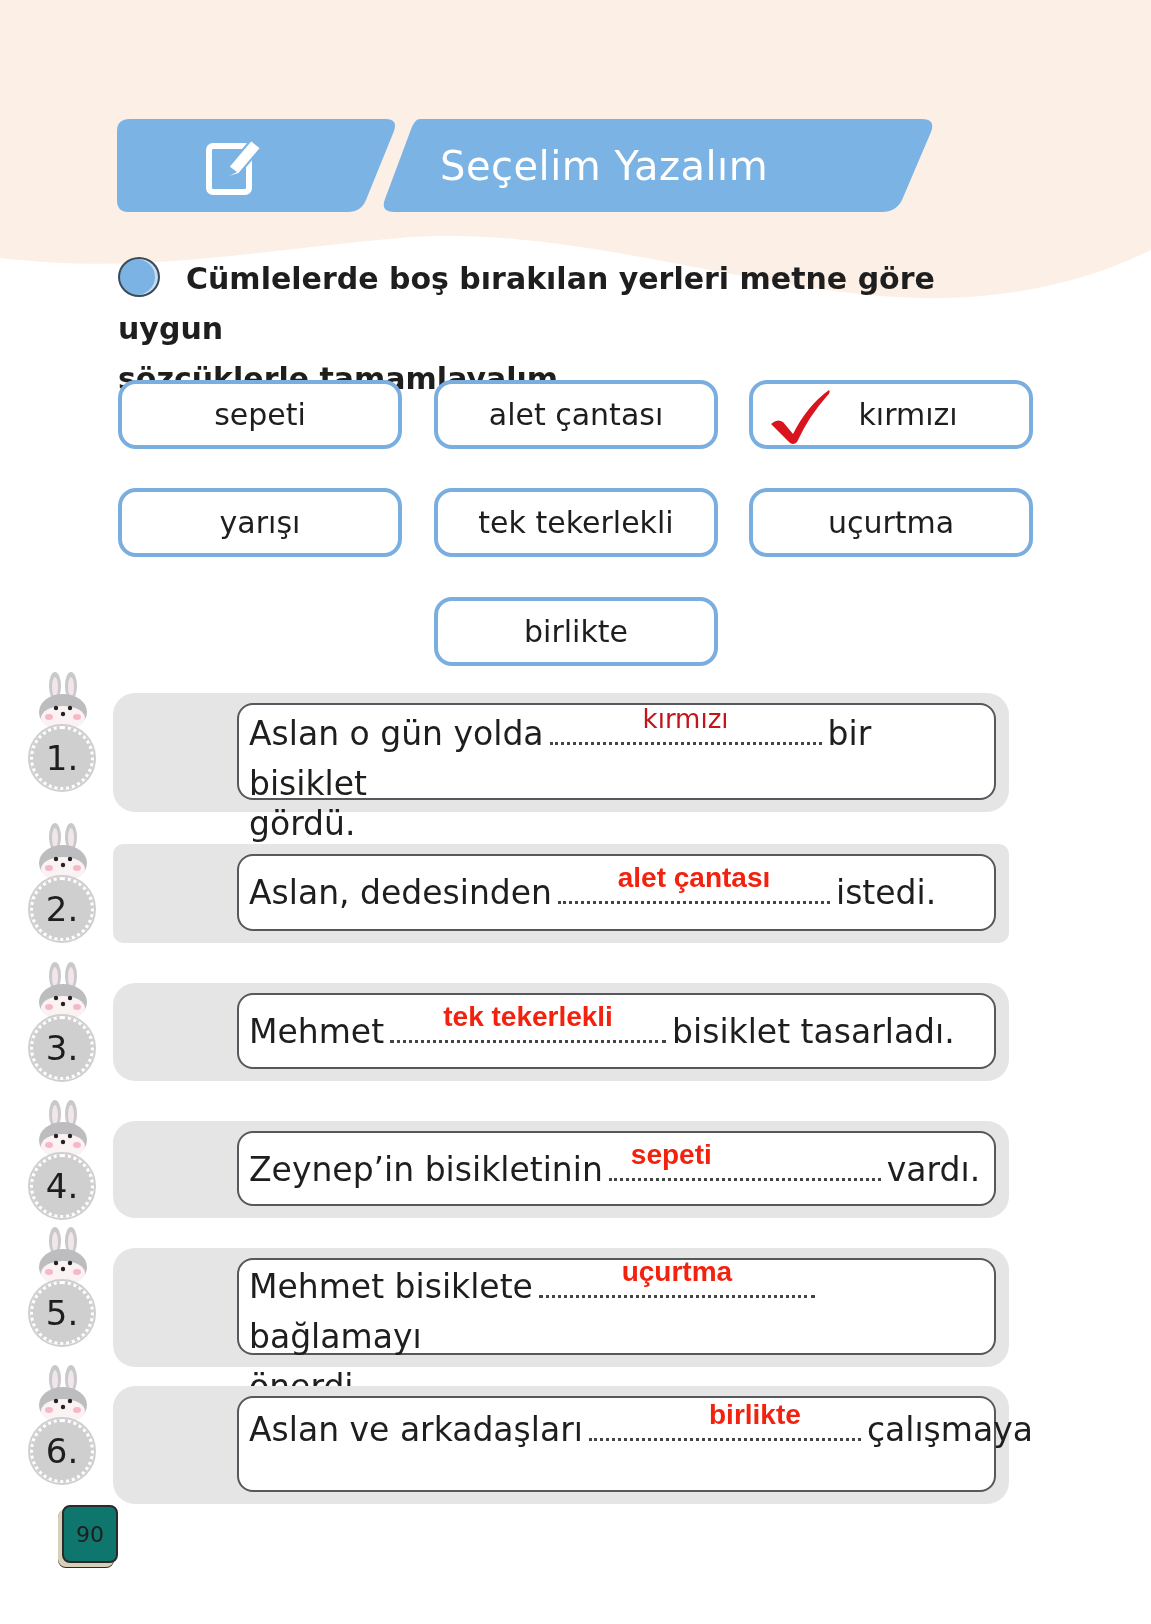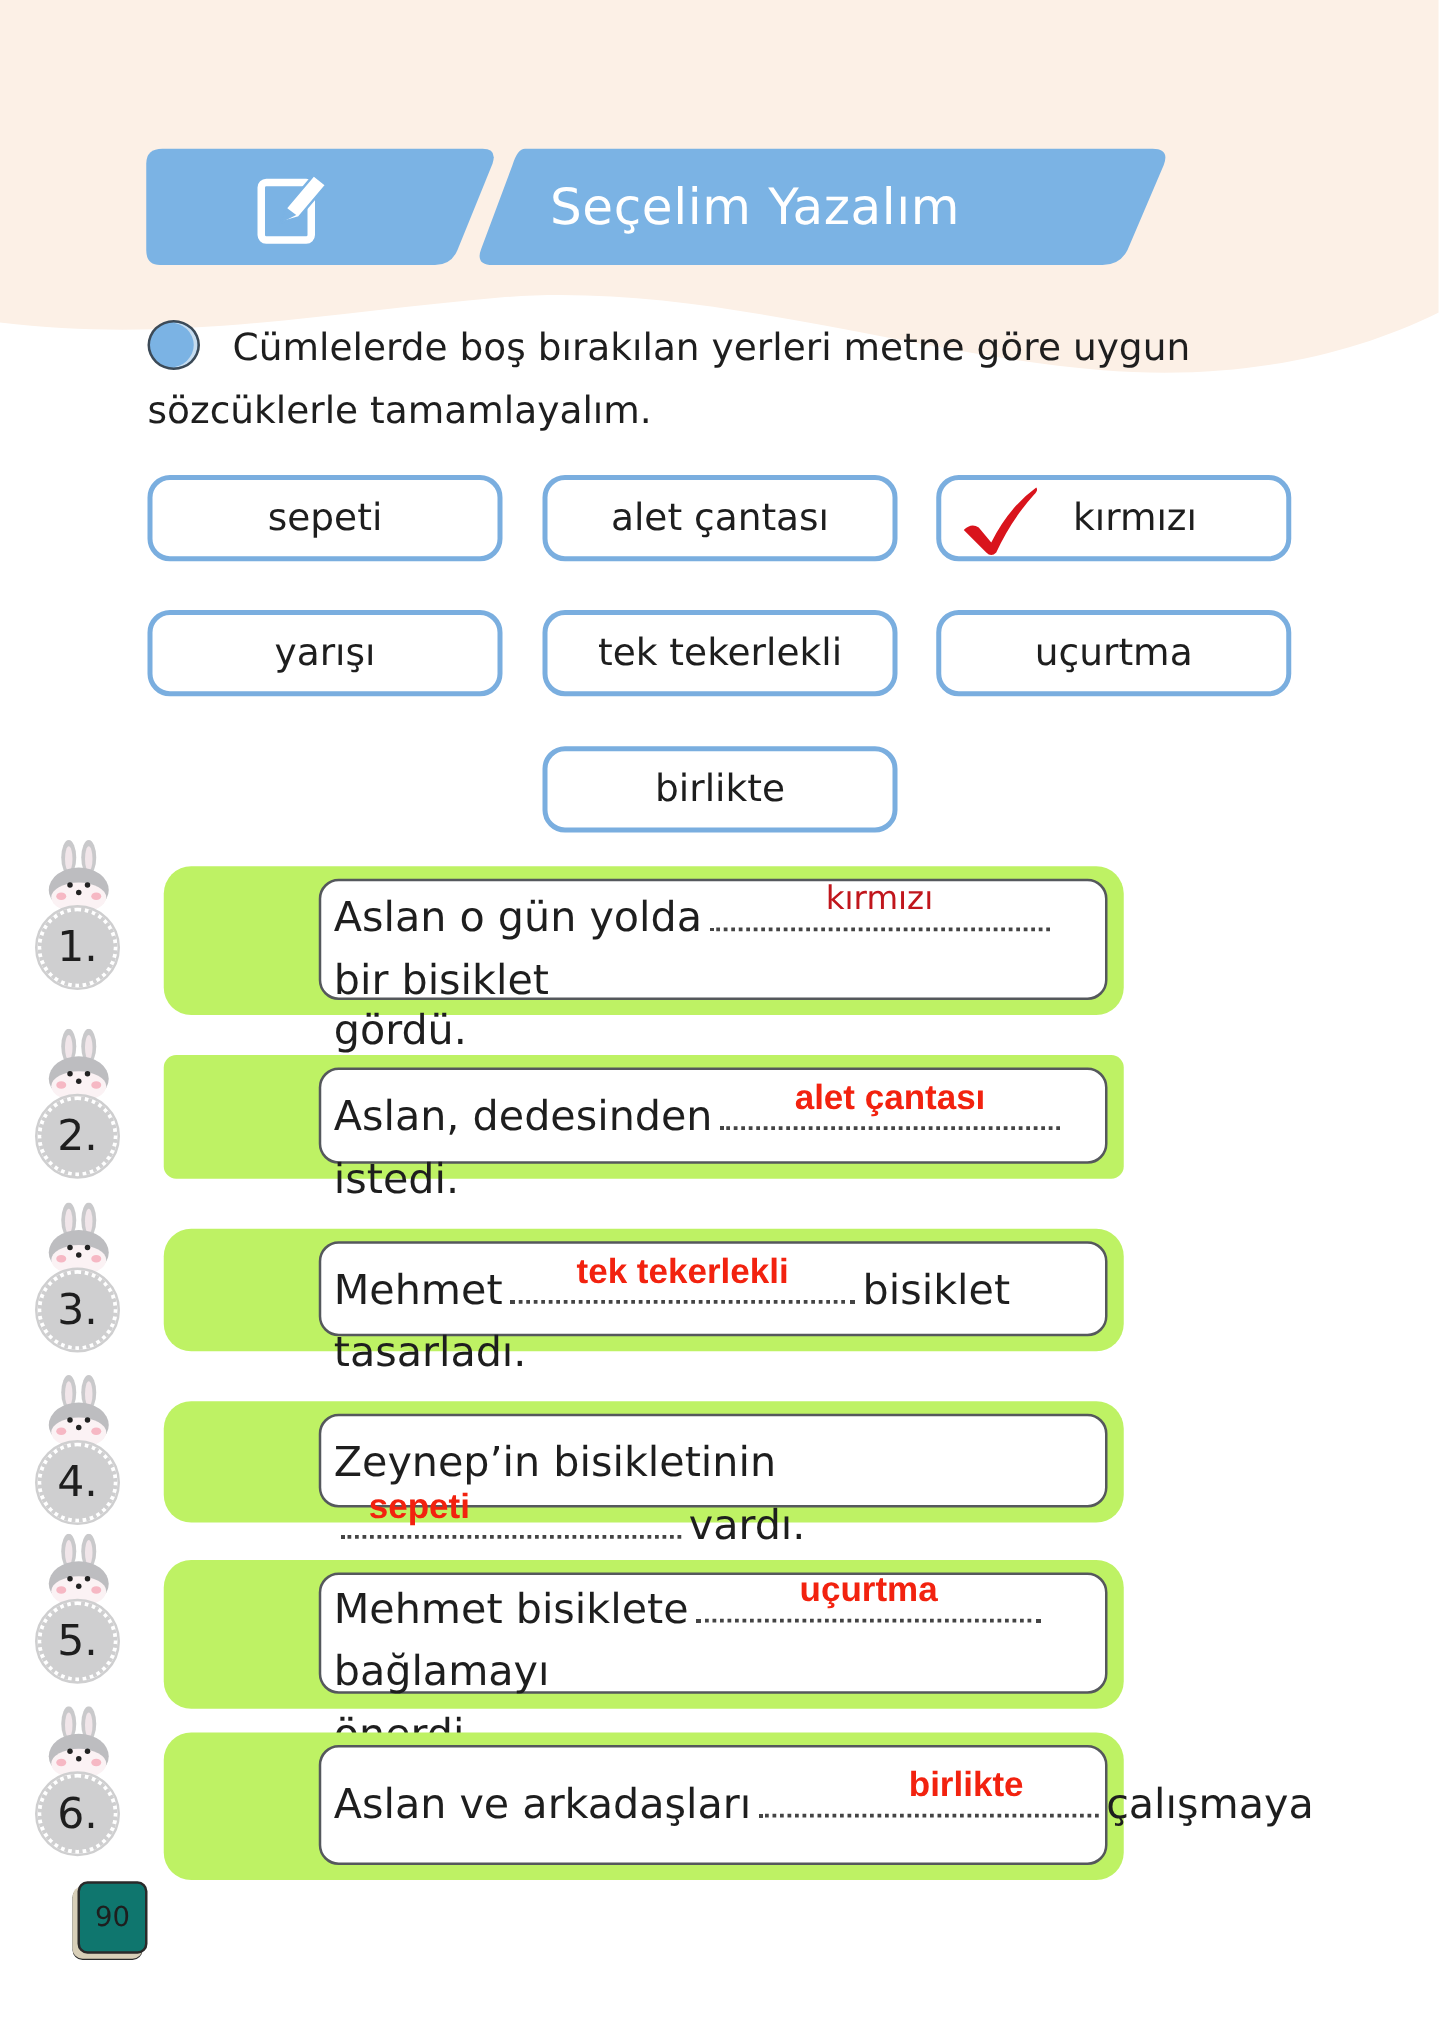--- a/index.html
+++ b/index.html
@@ -10,31 +10,31 @@
 
   .header { position: absolute; left: 0; top: 0; width: 1141px; height: 230px; z-index: 1; }
   .tab-shape { position: absolute; left: 0; top: 0; width: 1151px; height: 230px; }
   .icon-tab { position: absolute; left: 205px; top: 134px; width: 60px; height: 64px; }
   .title-text {
     position: absolute; left: 440px; top: 136px; height: 60px; line-height: 60px;
     font-family: "DejaVu Sans", sans-serif; font-size: 40px; color: #ffffff; letter-spacing: 0.5px;
   }
 
   .instruction { position: absolute; left: 118px; top: 254px; width: 900px; z-index: 2;
-    font-size: 30px; line-height: 50px; color: #1e1e1e; font-weight: 400; }
+    font-size: 30px; line-height: 50px; color: #1e1e1e; font-weight: 700; }
   .bullet { display: inline-block; width: 42px; height: 40px; border-radius: 50%;
     background: #7bb3e4; border: 2px solid #3c4a57; box-shadow: inset -3px 0 0 #c6dcef;
     vertical-align: -8px; margin-right: 26px; }
 
   .word-box { position: absolute; width: 284px; height: 69px; border: 4px solid #7aaedf;
     border-radius: 18px; background: #ffffff; display: flex; align-items: center; justify-content: center;
     font-size: 30px; color: #1e1e1e; z-index: 2; }
   .checkmark { position: absolute; left: 14px; top: 4px; width: 66px; height: 58px; }
 
-  .row { position: absolute; left: 131px; width: 768px; background: #bef264; border-radius: 22px; z-index: 2; }
+  .row { position: absolute; left: 113px; width: 896px; background: #e5e5e5; border-radius: 22px; z-index: 2; }
   .row-box { position: absolute; left: 124px; right: 13px; top: 10px; bottom: 12px;
     border: 2.5px solid #55585c; border-radius: 16px; background: #ffffff;
     padding: 4px 10px 0 10px; font-size: 33px; line-height: 50px; color: #1e1e1e; }
   .blank { position: relative; display: inline-block; border-bottom: 3px dotted #444; height: 30px; vertical-align: baseline; margin: 0 6px; }
   .answer { position: absolute; left: 0; right: 0; bottom: 8px; text-align: center; white-space: nowrap;
     font-family: "Liberation Sans", sans-serif; font-weight: bold; font-size: 28px; color: #f2220f; line-height: 30px; }
   .answer.thin { font-weight: normal; color: #c0161c; font-family: "DejaVu Sans", sans-serif; font-size: 26px; }
 
   .badge { position: absolute; left: 28px; width: 70px; z-index: 3; }
   .bunny { position: absolute; left: 8px; top: 0; width: 54px; height: 60px; }
@@ -203,21 +203,21 @@
     <circle cx="20" cy="36" r="2.2" fill="#222"></circle>
       <circle cx="34" cy="36" r="2.2" fill="#222"></circle>
       <circle cx="27" cy="42" r="2.2" fill="#222"></circle>
     <ellipse cx="13" cy="45" rx="4" ry="3" fill="#f6b8c4"></ellipse>
       <ellipse cx="41" cy="45" rx="4" ry="3" fill="#f6b8c4"></ellipse>
   </svg>
   <div class="num-circle" style="top:54px;">5.</div>
 </div>
 
 <div class="row" style="top:1386px; height:118px;">
-  <div class="row-box" style="padding-top:20px;">
+  <div class="row-box" style="padding-top:7px;">
     <div style="white-space:nowrap;"><span>Aslan ve arkadaşları</span><span class="blank" style="width:272px;"><span class="answer" style="left:60px;">birlikte</span></span><span>çalışmaya</span></div>
   </div>
 </div>
 <div class="badge" style="top:1365px;">
   <svg class="bunny" viewBox="0 0 54 60">
     <ellipse cx="19" cy="14" rx="6" ry="14" fill="#c9c9cb"></ellipse>
       <ellipse cx="19" cy="15" rx="3" ry="10" fill="#f1e6ea"></ellipse>
     <ellipse cx="35" cy="14" rx="6" ry="14" fill="#c9c9cb"></ellipse>
       <ellipse cx="35" cy="15" rx="3" ry="10" fill="#f1e6ea"></ellipse>
     <ellipse cx="27" cy="40" rx="24" ry="18" fill="#bdbdc0"></ellipse>

